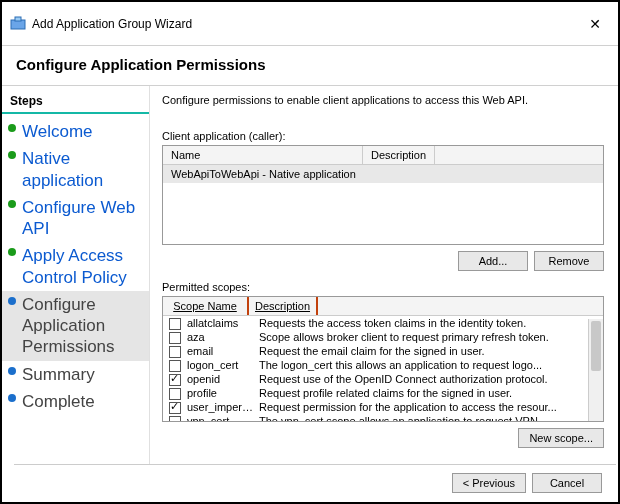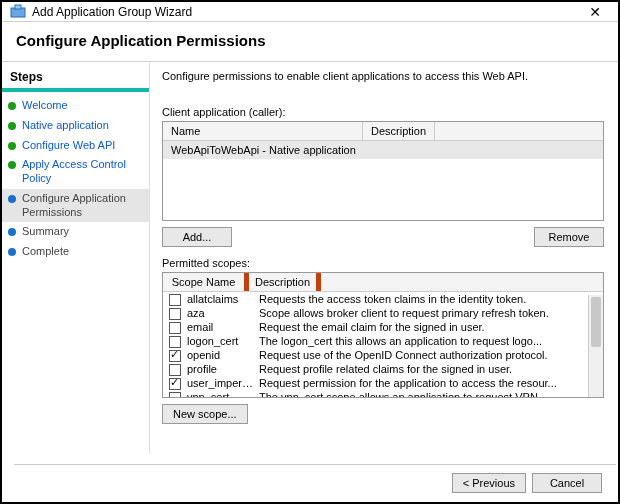--- a/index.html
+++ b/index.html
@@ -1,46 +1,46 @@
 <!DOCTYPE html>
 <html><head>
 <meta charset="utf-8">
 <style>
 * { box-sizing: border-box; margin: 0; padding: 0; }
 body { font-family: "Segoe UI", Tahoma, sans-serif; font-size: 11px; width: 620px; height: 504px; background: #fff; border: 2px solid #000; overflow: hidden; position: relative; }
-.titlebar { display: flex; align-items: center; height: 20px; padding: 0 8px; border-bottom: 1px solid #d0d0d0;}
+.titlebar { display: flex; align-items: center; height: 44px; padding: 0 8px; border-bottom: 1px solid #d0d0d0;}
 .titlebar .icon { width: 16px; height: 16px; margin-right: 6px; }
 .titlebar .title { font-size: 12px; flex: 1; }
 .titlebar .close { width: 30px; text-align: center; font-size: 14px; cursor: pointer; }
 .header { padding: 10px 14px 12px; border-bottom: 1px solid #d0d0d0; font-size: 15px; font-weight: bold; }
 .body { display: flex; height: 392px; }
 .sidebar { width: 148px; background: #fff; border-right: 1px solid #e0e0e0; padding-top: 6px; }
-.sidebar-title { font-weight: bold; padding: 2px 8px 4px; font-size: 12px; border-bottom:4px solid #14b8a6; margin-bottom:4px;}
-.step { display: flex; align-items: flex-start; padding: 3px 8px 3px 6px; font-size: 11px; cursor: pointer; line-height: 1.25;}
+.sidebar-title { font-weight: bold; padding: 2px 8px 4px; font-size: 12px; border-bottom:2px solid #14b8a6; margin-bottom:4px;}
+.step { display: flex; align-items: flex-start; padding: 3px 8px 3px 6px; font-size: 17px; cursor: pointer; line-height: 1.25;}
 .step.current { background: #e5e5e5; }
 .bullet { width: 8px; height: 8px; border-radius: 50%; margin: 3px 6px 0 0; flex: 0 0 auto; }
 .bullet.done { background: #1a9b1a; }
 .bullet.pending { background: #1b6fcc; }
 .bullet.current { background: #1b6fcc; }
 .step a { color: #0b5ad0; text-decoration: none; }
 .step.gray { color: #444; }
 .main { flex: 1; padding: 8px 14px 0 12px; display:flex; flex-direction:column;}
 .instr { margin-bottom: 24px; }
 .label { margin-bottom: 3px; }
 .listbox { border: 1px solid #999; height: 100px; overflow: hidden; background: #fff;}
 .listhdr { display: flex; background: #f4f4f4; border-bottom: 1px solid #ccc; font-size: 11px; }
 .listhdr div { padding: 3px 8px; border-right: 1px solid #ccc; }
 .listhdr .c1 { width: 200px; }
 .listrow { padding: 3px 8px; background: #e8e8e8; }
-.btnrow { display: flex; justify-content: space-between; gap: 12px; margin: 6px 0 10px; }
+.btnrow { display: flex; justify-content: flex-end; gap: 6px; margin: 6px 0 10px; }
 button { font-family: inherit; font-size: 11px; padding: 3px 10px; min-width: 70px; background: #e8e8e8; border: 1px solid #999; cursor: pointer; }
 button.primary { border: 2px solid #0b6dd4; padding:2px 9px;}
 .scopesbox { border: 1px solid #999; height: 126px; overflow: hidden; position:relative;}
 .scopeshdr { display: flex; background: #f4f4f4; border-bottom: 1px solid #ccc; font-size: 11px; }
-.scopeshdr div { padding: 3px 6px; border-right: 5px solid #c2410c; }
+.scopeshdr div { padding: 3px 6px; border-right: 2px solid #c2410c; text-decoration: underline; }
 .scopeshdr .sc1 { width: 86px; text-align: center; }
 .scroll-track{position:absolute;right:0;top:22px;bottom:0;width:15px;background:#f0f0f0;border-left:1px solid #ccc;}
 .scroll-thumb{position:absolute;left:2px;right:2px;top:2px;height:50px;background:#c8c8c8;border-radius:2px;}
 .scoperow { display: flex; padding: 1px 6px; font-size: 11px; align-items: flex-start;}
 .cb { width: 12px; height: 12px; border: 1px solid #555; margin-right: 6px; flex: 0 0 auto; position: relative; top:1px;}
 .cb.checked::after { content:"✓"; position:absolute; top:-3px; left:0; font-size:11px;}
 .scoperow .sn { width: 68px; overflow:hidden; text-overflow: ellipsis; white-space: nowrap;}
 .scoperow .sd { flex:1; overflow:hidden; white-space: nowrap; text-overflow: ellipsis; padding-left:4px; padding-right:16px;}
 .footer { position:absolute; bottom:2px; left:12px; right:2px; height:36px; border-top:1px solid #ccc; display:flex; justify-content:flex-end; align-items:center; gap:6px; padding-right:14px; background:#fff;}
 </style>

